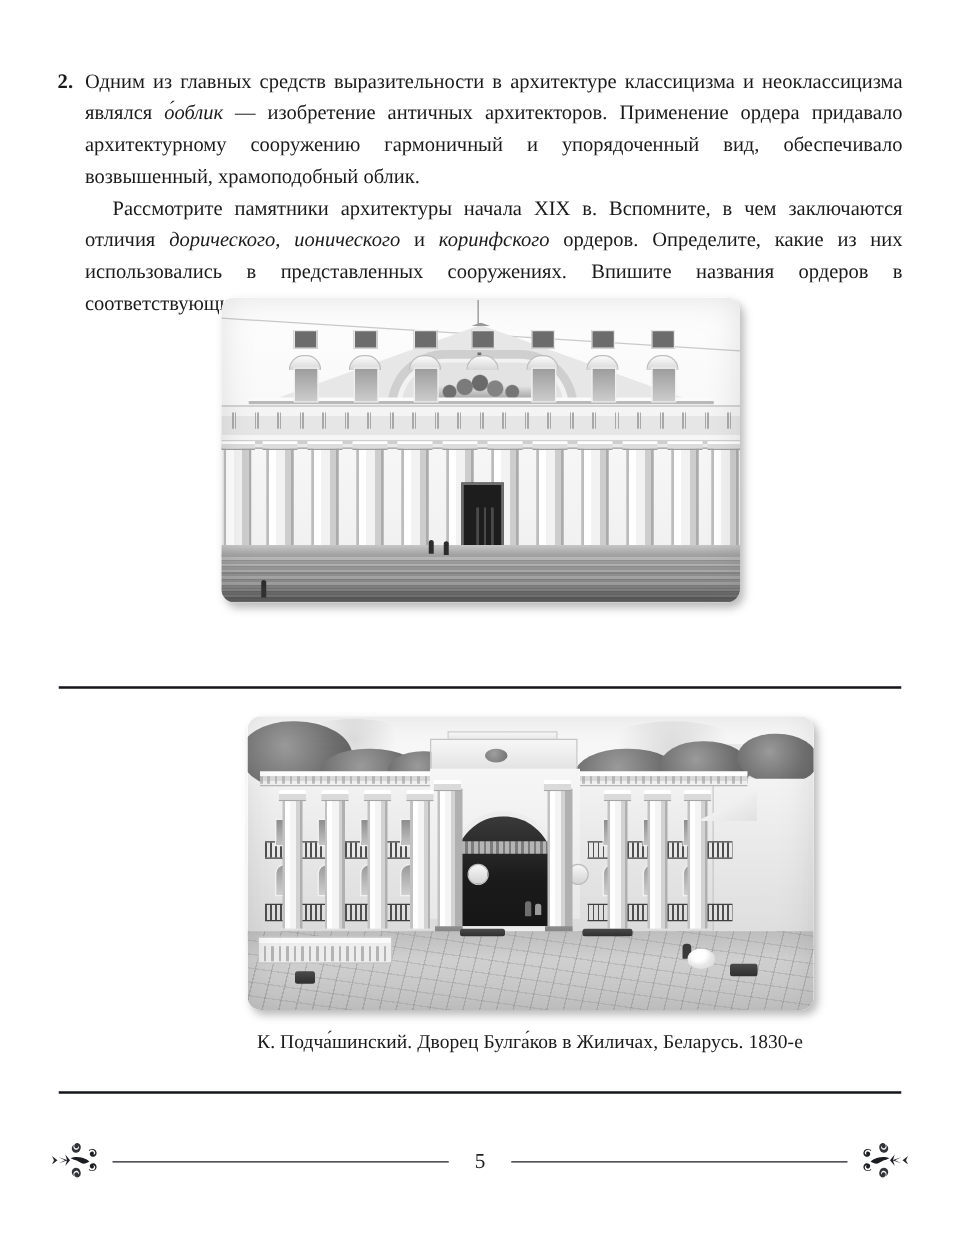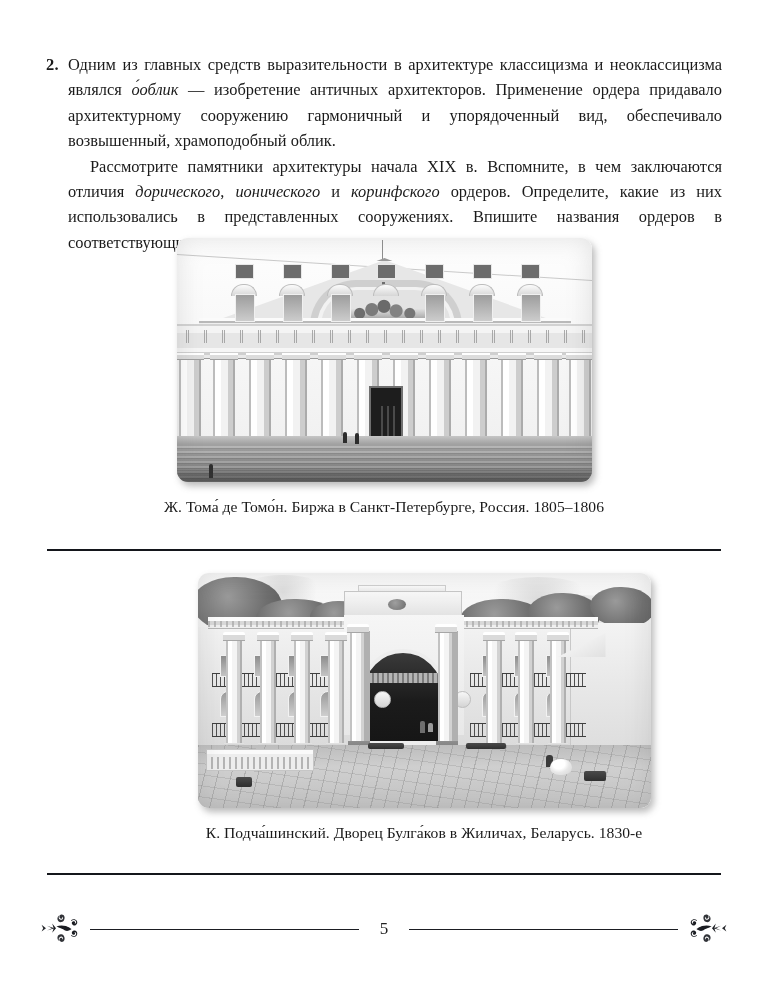--- a/index.html
+++ b/index.html
@@ -527,21 +527,20 @@
 
         <div class="plat1"></div>
         <div class="ppl1" style="left:166px; top:194px"></div>
         <div class="ppl1" style="left:178px; top:195px"></div>
         <div class="steps1"></div>
         <div class="ppl1" style="left:32px; top:226px; height:14px"></div>
         <div class="shadowstep"></div>
         <div class="vig"></div>
       </div>
     </div>
-    <div class="caption">Ж. Тома́ де Томо́н. Биржа в Санкт-Петербурге, Россия. 1805–1806</div>
   </div>
 
   <div class="rule rule-1"></div>
 
   <div class="figure fig2">
     <div class="photo-wrap photo2">
       <div class="photo">
         <div class="sky2"></div>
         <div class="cloud2" style="left:280px; top:4px; width:120px; height:46px"></div>
         <div class="cloud2" style="left:330px; top:22px; width:110px; height:40px"></div>

